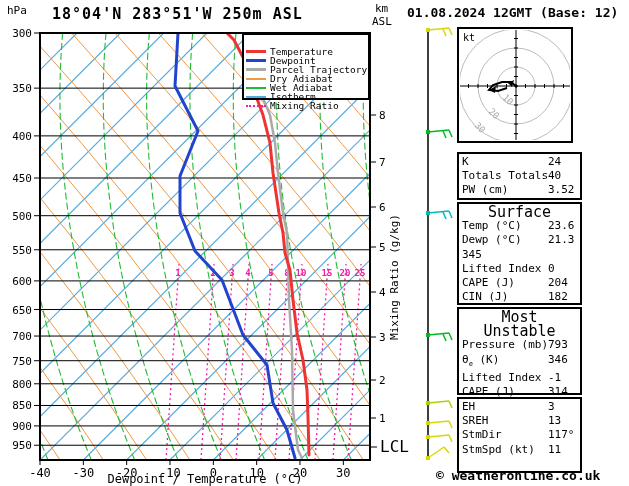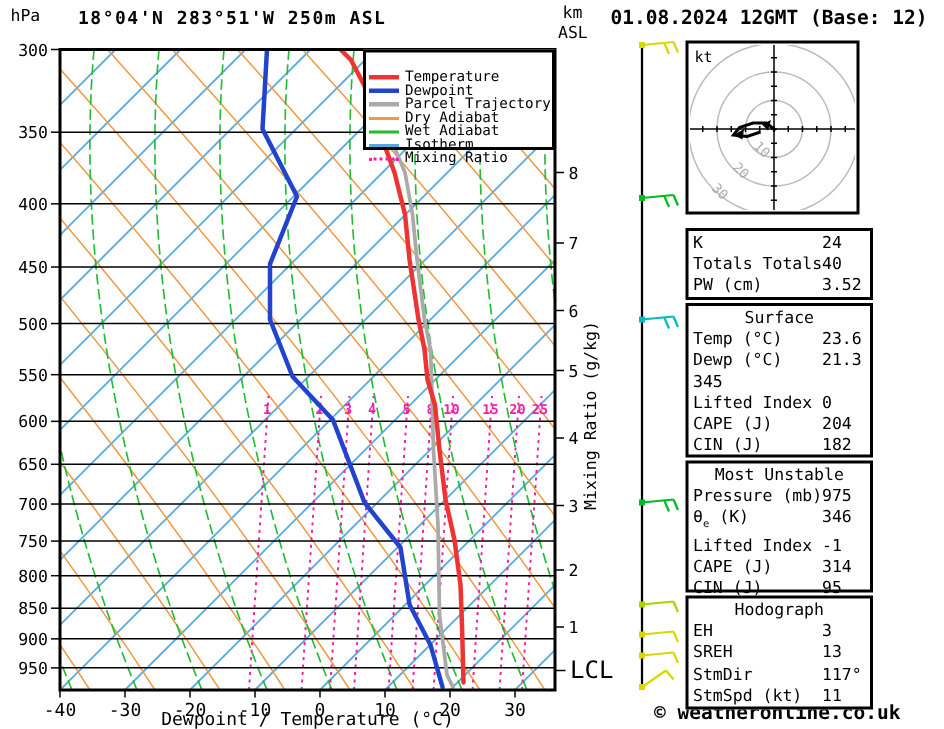--- a/index.html
+++ b/index.html
@@ -1,37 +1,37 @@
 <!DOCTYPE html>
 <html><head>
 <meta charset="utf-8">
 <style>
   html,body{margin:0;padding:0;background:#fff;}
   #canvas{position:relative;width:629px;height:486px;background:#fff;
           font-family:"DejaVu Sans Mono","Liberation Mono",monospace;color:#000;overflow:hidden;}
   .abs{position:absolute;}
   .lbl{font-size:11px;line-height:12px;white-space:pre;}
-  #title{left:52px;top:5px;font-size:12px;font-weight:bold;letter-spacing:1px;}
+  #title{left:52px;top:5px;font-size:15px;font-weight:bold;letter-spacing:1px;}
   #hpa{left:7px;top:5px;font-size:11px;}
   #date{left:407px;top:5px;font-size:13px;font-weight:bold;}
   #kmlbl{left:375px;top:3px;font-size:11px;}
   #asllbl{left:372px;top:16px;font-size:11px;}
   #mixlbl{left:388px;top:277px;font-size:11px;transform:translate(-50%,-50%) rotate(-90deg);transform-origin:center;white-space:nowrap;left:394px;}
   #xlabel{left:75px;top:472px;width:260px;text-align:center;font-size:12px;}
   #lcl{left:380px;top:441px;font-size:16px;}
   #watermark{left:436px;top:468px;font-size:13px;font-weight:bold;}
   #legend{left:242px;top:33px;width:128px;height:67px;background:#fff;border:2px solid #000;
           box-sizing:border-box;padding:12px 0 0 2px;}
   .legrow{display:flex;align-items:center;height:9px;}
   .legsample{width:20px;margin-right:4px;flex:none;}
   .leglabel{font-size:9.5px;line-height:9px;white-space:nowrap;}
   .tbl{left:457px;width:125px;background:#fff;border:2px solid #000;box-sizing:border-box;padding:1px 3px;}
   .trow{display:flex;justify-content:flex-start;font-size:11px;line-height:14.2px;white-space:pre;}
   .trow .tlabel{width:86px;flex:none;}
-  .ttitle{text-align:center;font-size:11px;line-height:14.2px;}
+  .ttitle{text-align:center;font-size:15px;line-height:14.2px;}
   sub{font-size:7px;}
   svg{position:absolute;left:0;top:0;}
 </style>
 </head>
 <body>
 <div id="canvas">
 
 <svg id="plot" width="629" height="486">
       <defs>
         <clipPath id="plotclip">
@@ -337,28 +337,27 @@
         <div class="ttitle">Surface</div>
         <div class="trow"><span class="tlabel">Temp (°C)</span><span class="tvalue">23.6</span></div>
         <div class="trow"><span class="tlabel">Dewp (°C)</span><span class="tvalue">21.3</span></div>
         <div class="trow"><span class="tvalue">345</span></div>
         <div class="trow"><span class="tlabel">Lifted Index</span><span class="tvalue">0</span></div>
         <div class="trow"><span class="tlabel">CAPE (J)</span><span class="tvalue">204</span></div>
         <div class="trow"><span class="tlabel">CIN (J)</span><span class="tvalue">182</span></div>
       </div>
       <div class="abs tbl" style="top: 307px; height: 88px;">
         <div class="ttitle">Most Unstable</div>
-        <div class="trow"><span class="tlabel">Pressure (mb)</span><span class="tvalue">975</span></div>
+        <div class="trow"><span class="tlabel">Pressure (mb)</span><span class="tvalue">793</span></div>
         <div class="trow"><span class="tlabel">θ<sub>e</sub> (K)</span><span class="tvalue">346</span></div>
         <div class="trow"><span class="tlabel">Lifted Index</span><span class="tvalue">-1</span></div>
         <div class="trow"><span class="tlabel">CAPE (J)</span><span class="tvalue">314</span></div>
         <div class="trow"><span class="tlabel">CIN (J)</span><span class="tvalue">95</span></div>
       </div>
       <div class="abs tbl" style="top: 397px; height: 76px;">
-        <div class="ttitle">Hodograph</div>
         <div class="trow"><span class="tlabel">EH</span><span class="tvalue">3</span></div>
         <div class="trow"><span class="tlabel">SREH</span><span class="tvalue">13</span></div>
         <div class="trow"><span class="tlabel">StmDir</span><span class="tvalue">117°</span></div>
         <div class="trow"><span class="tlabel">StmSpd (kt)</span><span class="tvalue">11</span></div>
       </div>
     </div>
 
 </div>
 
 </body></html>

